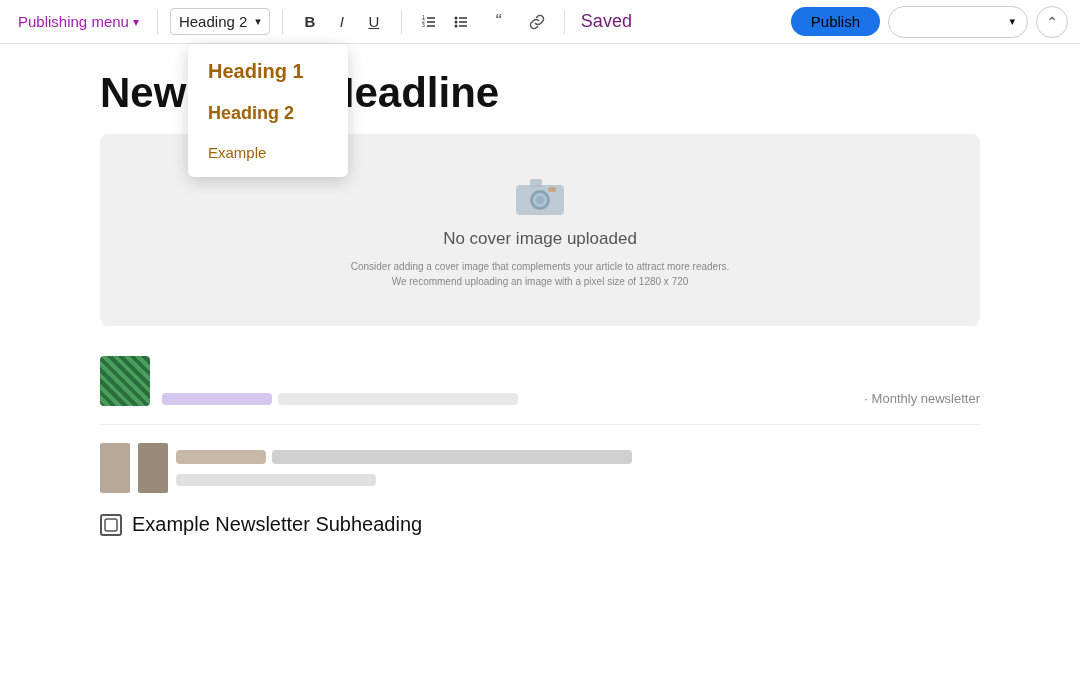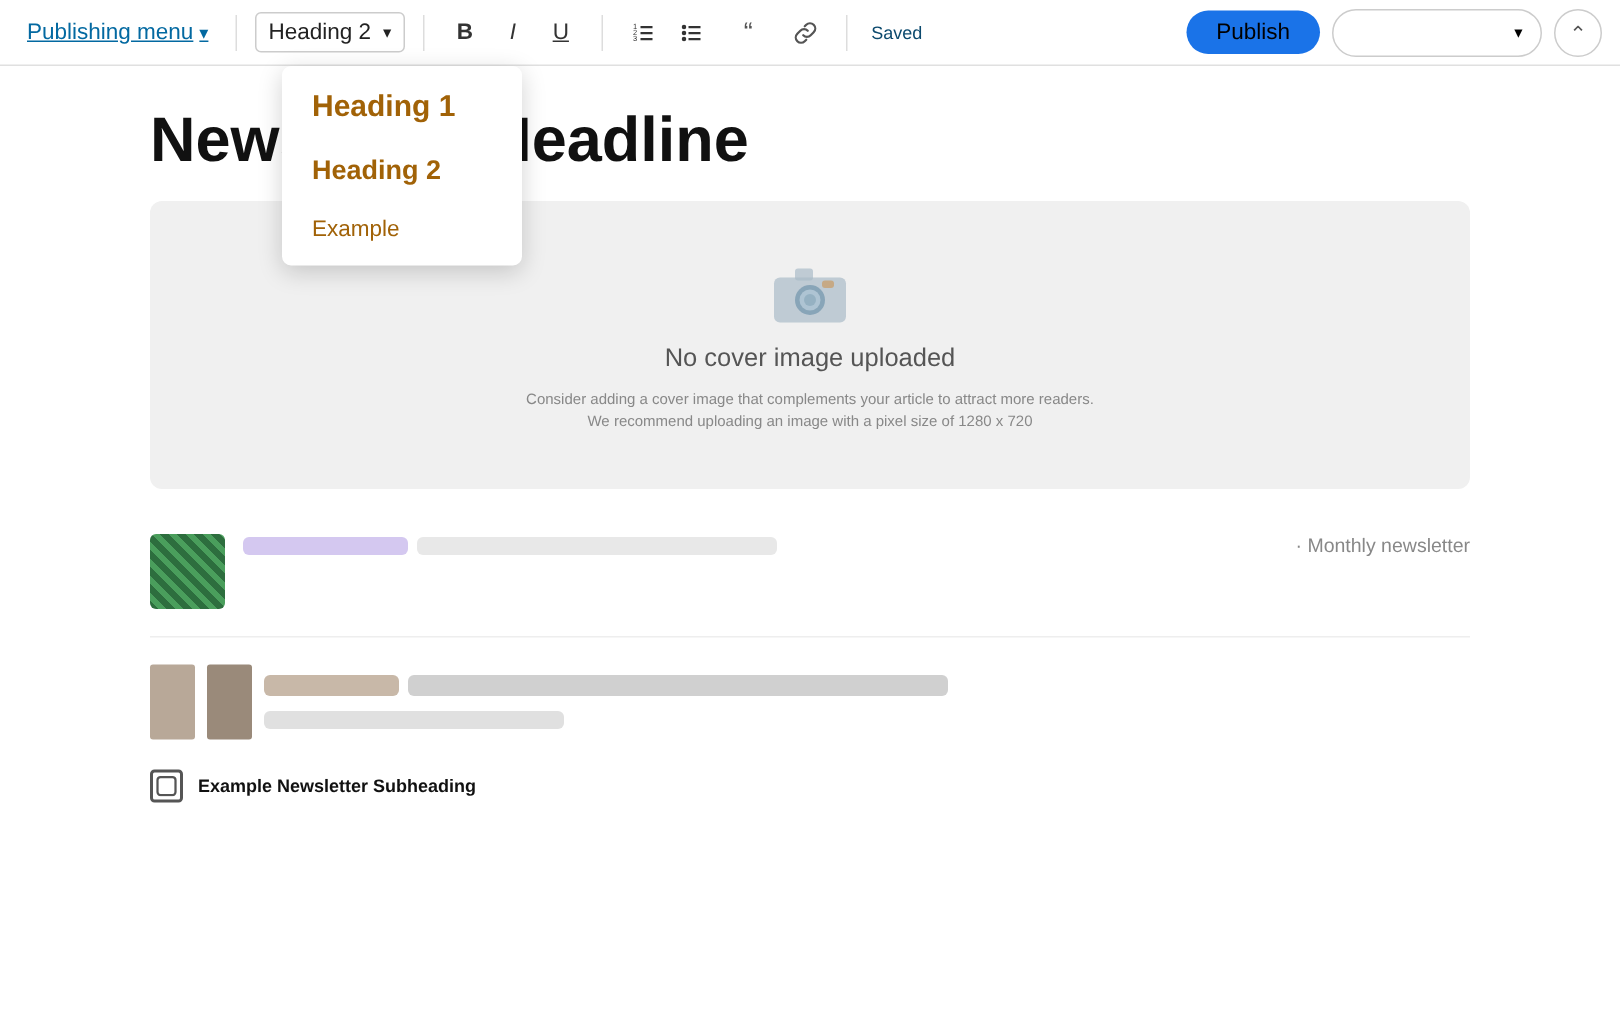--- a/index.html
+++ b/index.html
@@ -16,24 +16,23 @@
       position: relative;
       z-index: 100;
       background: #fff;
     }
     .publishing-menu {
       display: flex;
       align-items: center;
       gap: 4px;
       cursor: pointer;
       font-size: 15px;
-      color: #0369a1;
+      color: #a21caf;
       padding: 4px 6px;
       border-radius: 4px;
-      text-decoration: underline;
     }
     .toolbar-divider {
       width: 1px;
       height: 24px;
       background: #ddd;
       margin: 0 4px;
     }
     .heading-select {
       display: flex;
       align-items: center;
@@ -66,22 +65,22 @@
       background: transparent;
     }
     .format-btn.bold { font-weight: bold; }
     .format-btn.italic { font-style: italic; }
     .format-btn.underline { text-decoration: underline; }
     .list-icons {
       display: flex;
       gap: 2px;
     }
     .saved-text {
-      font-size: 12px;
-      color: #0c4a6e;
+      font-size: 18px;
+      color: #701a75;
       margin-left: 4px;
     }
     .toolbar-right {
       margin-left: auto;
       display: flex;
       align-items: center;
       gap: 8px;
     }
     .publish-btn {
       background: #1a73e8;
@@ -178,21 +177,21 @@
     .cover-image-desc {
       font-size: 10px;
       color: #888;
       text-align: center;
       line-height: 1.5;
     }
 
     
     .article-row {
       display: flex;
-      align-items: flex-start;
+      align-items: flex-end;
       gap: 12px;
       margin-bottom: 18px;
       padding-bottom: 18px;
       border-bottom: 1px solid #eee;
     }
     .article-thumb {
       width: 50px;
       height: 50px;
       background: linear-gradient(135deg, #2d7a4f, #4caf50, #1a5c38);
       border-radius: 4px;
@@ -274,22 +273,22 @@
       width: 22px;
       height: 22px;
       border: 2px solid #555;
       border-radius: 3px;
       flex-shrink: 0;
       display: flex;
       align-items: center;
       justify-content: center;
     }
     .subheading-text {
-      font-size: 12px;
-      font-weight: 700;
+      font-size: 20px;
+      font-weight: 400;
       color: #111;
     }
 
     
     .camera-svg {
       width: 56px;
       height: 48px;
     }
   </style>
 </head>

